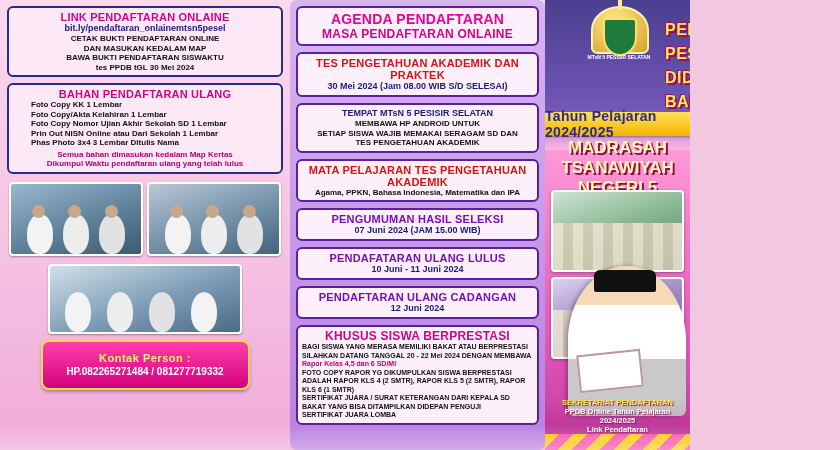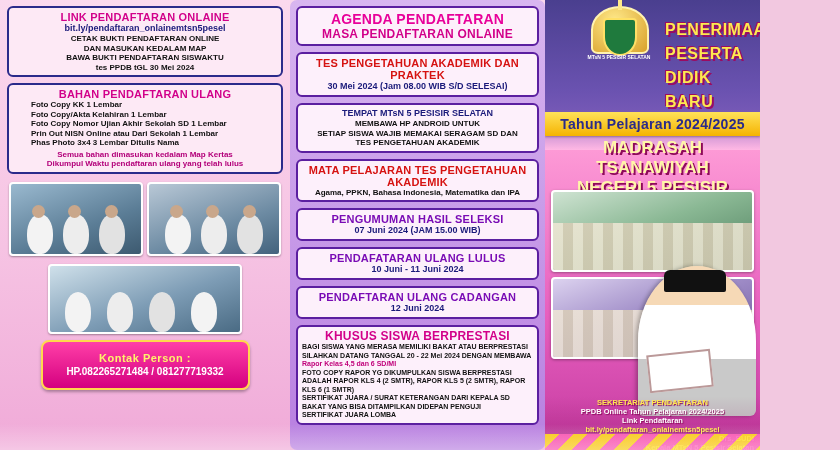--- a/index.html
+++ b/index.html
@@ -2,21 +2,21 @@
 <html><head>
 <meta charset="utf-8">
 <style>
   html,body{margin:0;padding:0;}
   body{
     width:840px;height:450px;overflow:hidden;
     font-family:"Liberation Sans", sans-serif;
     background:#f2c8e0;
   }
   .poster{
-    position:relative;width:760px;height:450px;
+    position:relative;width:690px;height:450px;
     background:linear-gradient(180deg,#f9d7ec 0%,#f3bcdf 40%,#eaa6d4 100%);
     display:flex;
   }
   
   .box{
     border:2px solid #2a2a8a;
     border-radius:6px;
     background:#fde9f5;
     box-sizing:border-box;
     padding:3px 4px;

